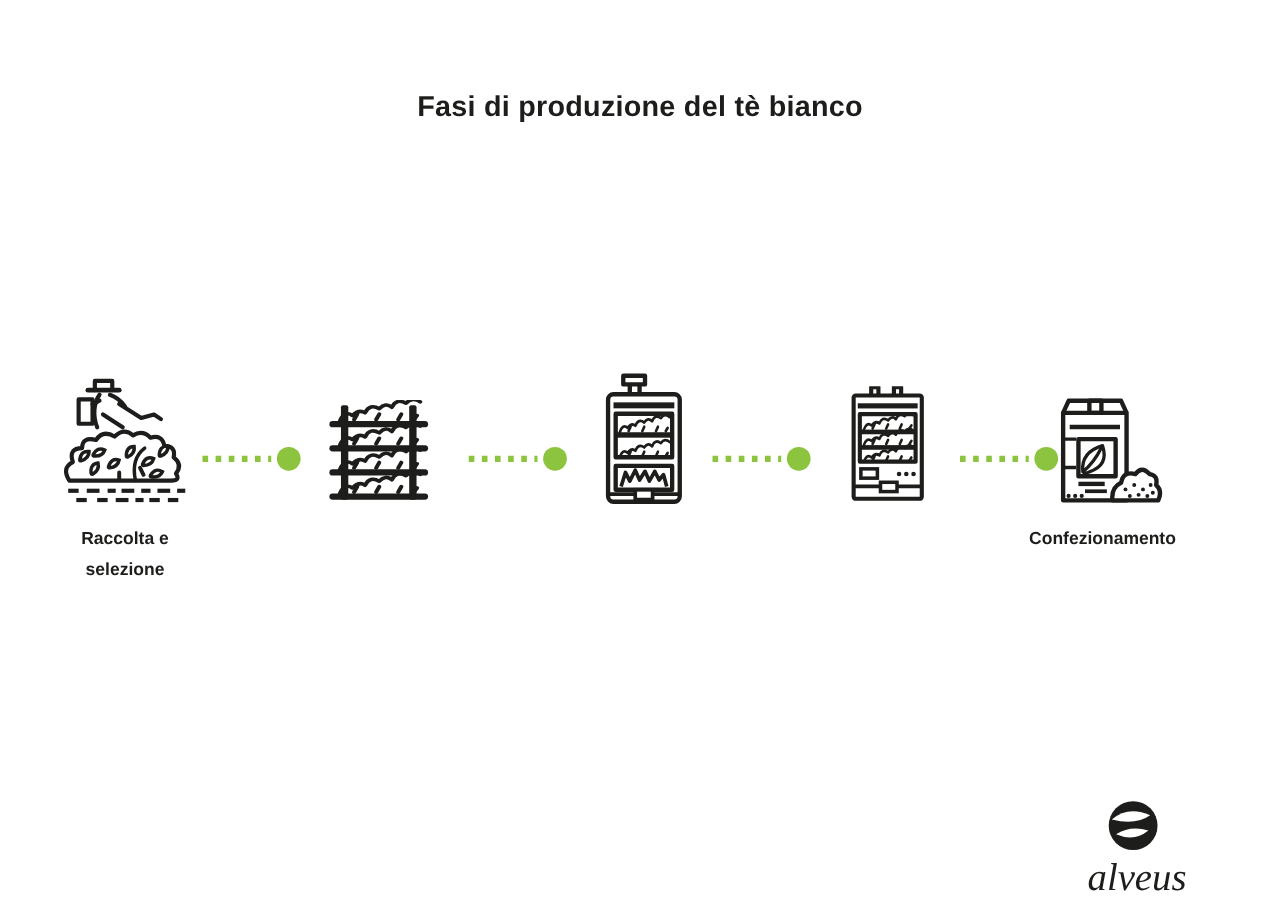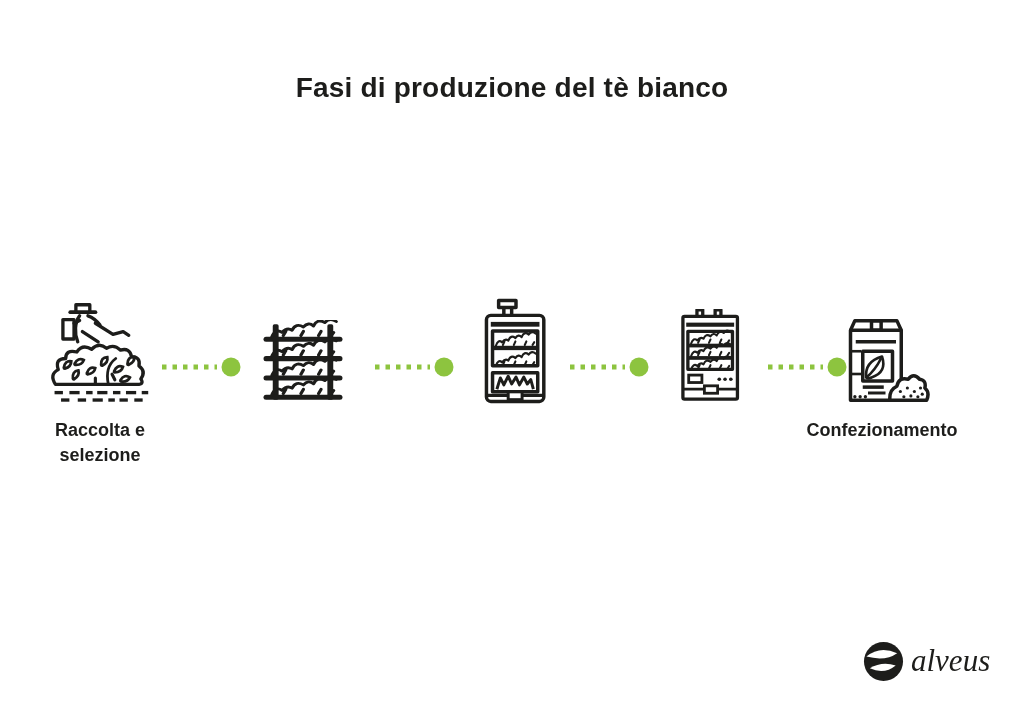--- a/index.html
+++ b/index.html
@@ -5,34 +5,34 @@
   :root { --ink:#1d1d1b; --accent:#8dc43f; --bg:#ffffff; }
   * { margin:0; padding:0; box-sizing:border-box; }
   html,body { background:#e8e8e8; }
   #canvas {
     position:relative; width:1024px; height:724px;
     background:var(--bg); overflow:hidden; margin:0 auto;
     font-family:"Liberation Sans", sans-serif; color:var(--ink);
   }
   .title {
     position:absolute; top:72px; left:0; right:0;
-    text-align:center; font-size:28px; font-weight:700;
+    text-align:center; font-size:23px; font-weight:700;
     letter-spacing:0.2px; color:var(--ink);
   }
   .stage { position:absolute; top:288px; display:flex; flex-direction:column; align-items:center; }
   .iconbox { height:116px; display:flex; align-items:flex-end; justify-content:center; }
   .iconbox svg { color:var(--ink); }
   .stage-label {
-    margin-top:14px; text-align:center; font-size:18px; line-height:25px;
+    margin-top:14px; text-align:center; font-size:14px; line-height:25px;
     font-weight:700; white-space:pre-line; color:var(--ink);
   }
   .connector { position:absolute; top:356px; width:86px; height:22px; }
   .connector .dash { stroke:var(--accent); }
   .connector .dot { fill:var(--accent); }
-  .logo { position:absolute; left:863px; top:640px; display:flex; align-items:center; }
+  .logo { position:absolute; left:863px; top:640px; display:flex; align-items:center;flex-direction:column; }
   .logo-text {
     font-family:"Liberation Serif", serif; font-style:italic;
     font-size:31px; color:var(--ink); margin-left:7px; line-height:42px;
   }
 </style>
 </head>
 <body>
 
 <div id="canvas">
 

